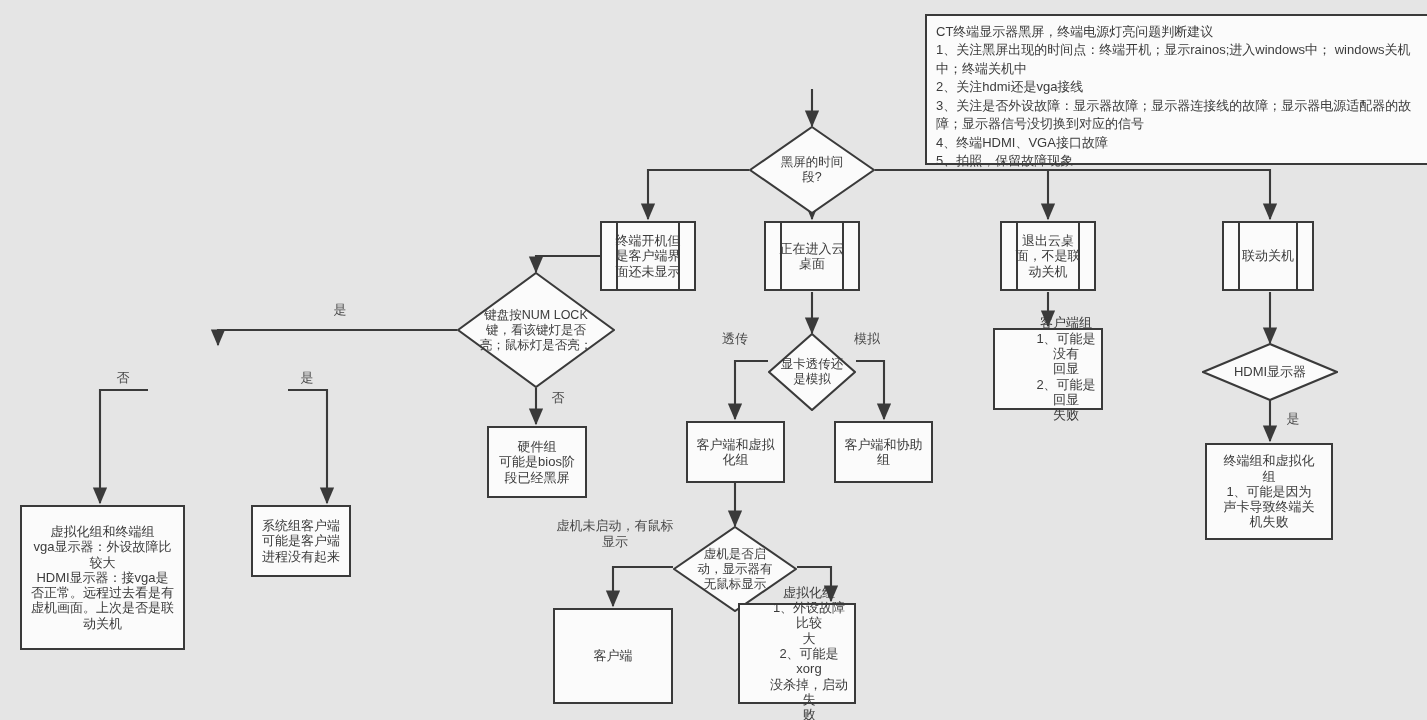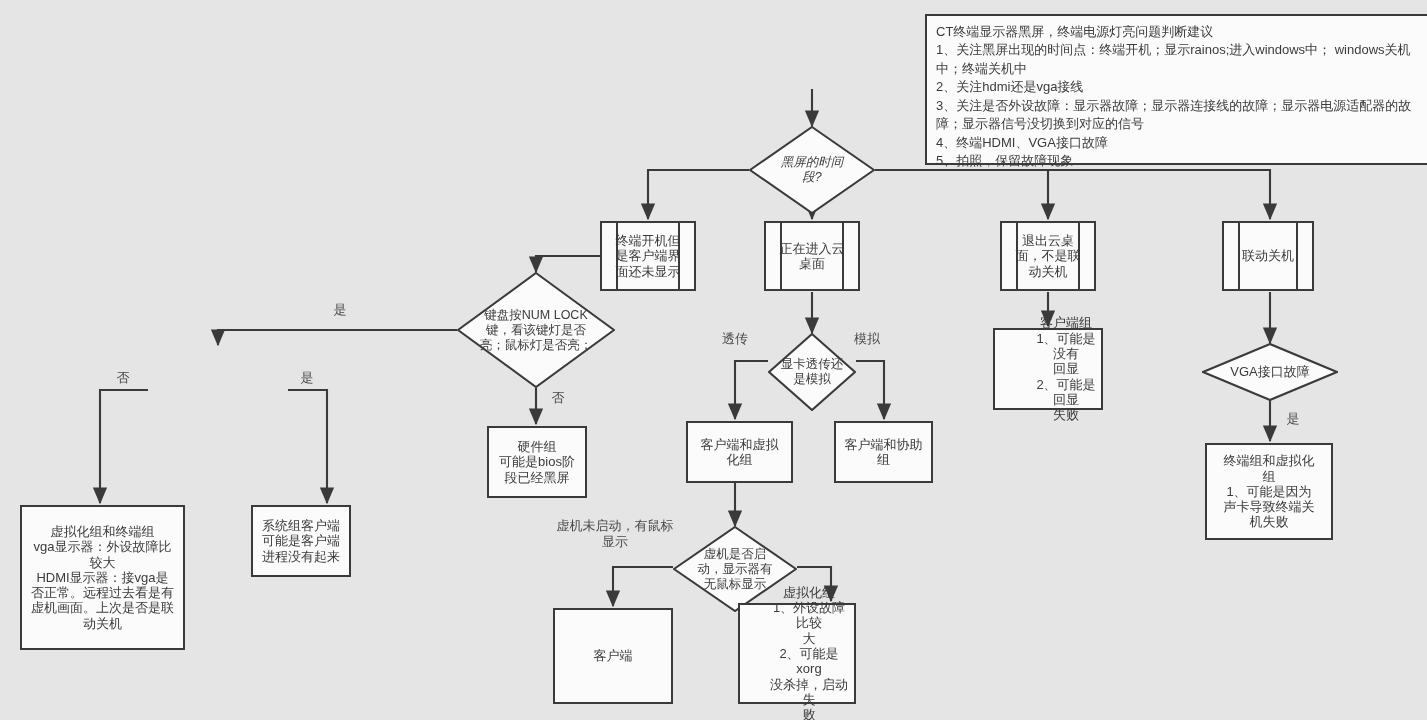--- a/index.html
+++ b/index.html
@@ -164,21 +164,21 @@
   </svg>
 
   <div class="note f13" style="position:absolute; left:925px; top:14px; width:489px; height:134px;">CT终端显示器黑屏，终端电源灯亮问题判断建议
 1、关注黑屏出现的时间点：终端开机；显示rainos;进入windows中； windows关机中；终端关机中
 2、关注hdmi还是vga接线
 3、关注是否外设故障：显示器故障；显示器连接线的故障；显示器电源适配器的故障；显示器信号没切换到对应的信号
 4、终端HDMI、VGA接口故障
 5、拍照，保留故障现象</div>
 
 
-  <div class="diamond" style="left:749px; top:126px; width:126px; height:88px;font-style:italic;">
+  <div class="diamond" style="left:749px; top:126px; width:126px; height:88px;">
     <svg class="dshape" viewBox="0 0 126 88" preserveAspectRatio="none">
       <polygon points="63,1 125,44 63,87 1,44" fill="#fbfbfb" stroke="#3a3a3a" stroke-width="2.1"></polygon>
     </svg>
     <div class="dtext f12">黑屏的时间
 段?</div>
   </div>
 
   <div class="shape predef f13" style="left:600px; top:221px; width:96px; height:70px;">
     <span class="bar l"></span>
     <span class="bar r"></span>
@@ -241,21 +241,21 @@
   </div>
 
   <div class="diamond" style="left:768px; top:333px; width:88px; height:78px;">
     <svg class="dshape" viewBox="0 0 88 78" preserveAspectRatio="none">
       <polygon points="44,1 87,39 44,77 1,39" fill="#fbfbfb" stroke="#3a3a3a" stroke-width="2.1"></polygon>
     </svg>
     <div class="dtext f12" style="width:112px; left:-12px;">显卡透传还
 是模拟</div>
   </div>
 
-  <div class="shape box f13" style="left:686px; top:421px; width:107px; height:62px;">
+  <div class="shape box f13" style="left:686px; top:421px; width:99px; height:62px;">
     <span class="inner">客户端和虚拟
 化组</span>
   </div>
 
   <div class="shape box f13" style="left:834px; top:421px; width:99px; height:62px;">
     <span class="inner">客户端和协助
 组</span>
   </div>
 
   <div class="diamond" style="left:673px; top:526px; width:124px; height:86px;">
@@ -285,21 +285,21 @@
 1、可能是没有
 回显
 2、可能是回显
 失败</span>
   </div>
 
   <div class="diamond" style="left:1202px; top:343px; width:136px; height:58px;">
     <svg class="dshape" viewBox="0 0 136 58" preserveAspectRatio="none">
       <polygon points="68,1 135,29 68,57 1,29" fill="#fbfbfb" stroke="#3a3a3a" stroke-width="2.1"></polygon>
     </svg>
-    <div class="dtext f13">VGA接口故障</div>
+    <div class="dtext f13">HDMI显示器</div>
   </div>
 
   <div class="shape box f13" style="left:1205px; top:443px; width:128px; height:97px;">
     <span class="inner">终端组和虚拟化
 组
 1、可能是因为
 声卡导致终端关
 机失败</span>
   </div>
 

